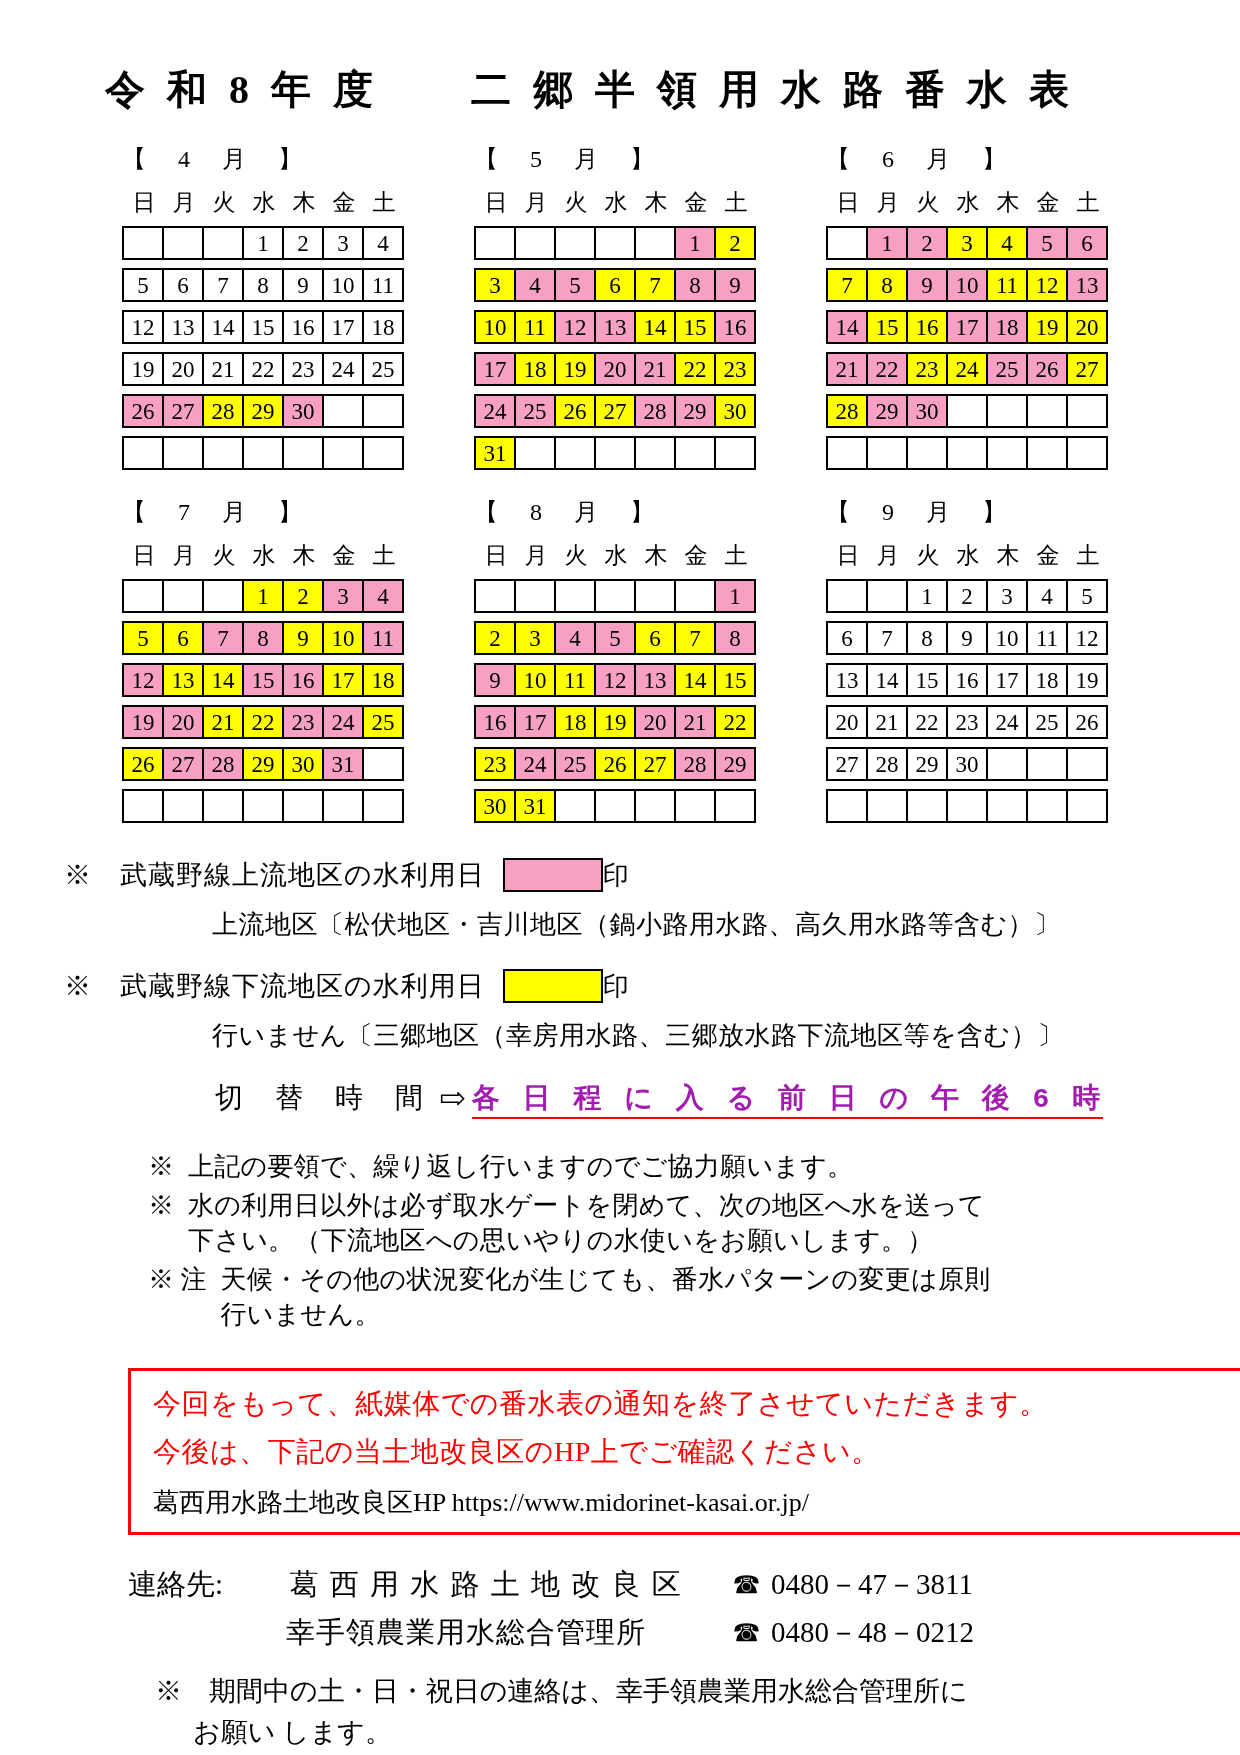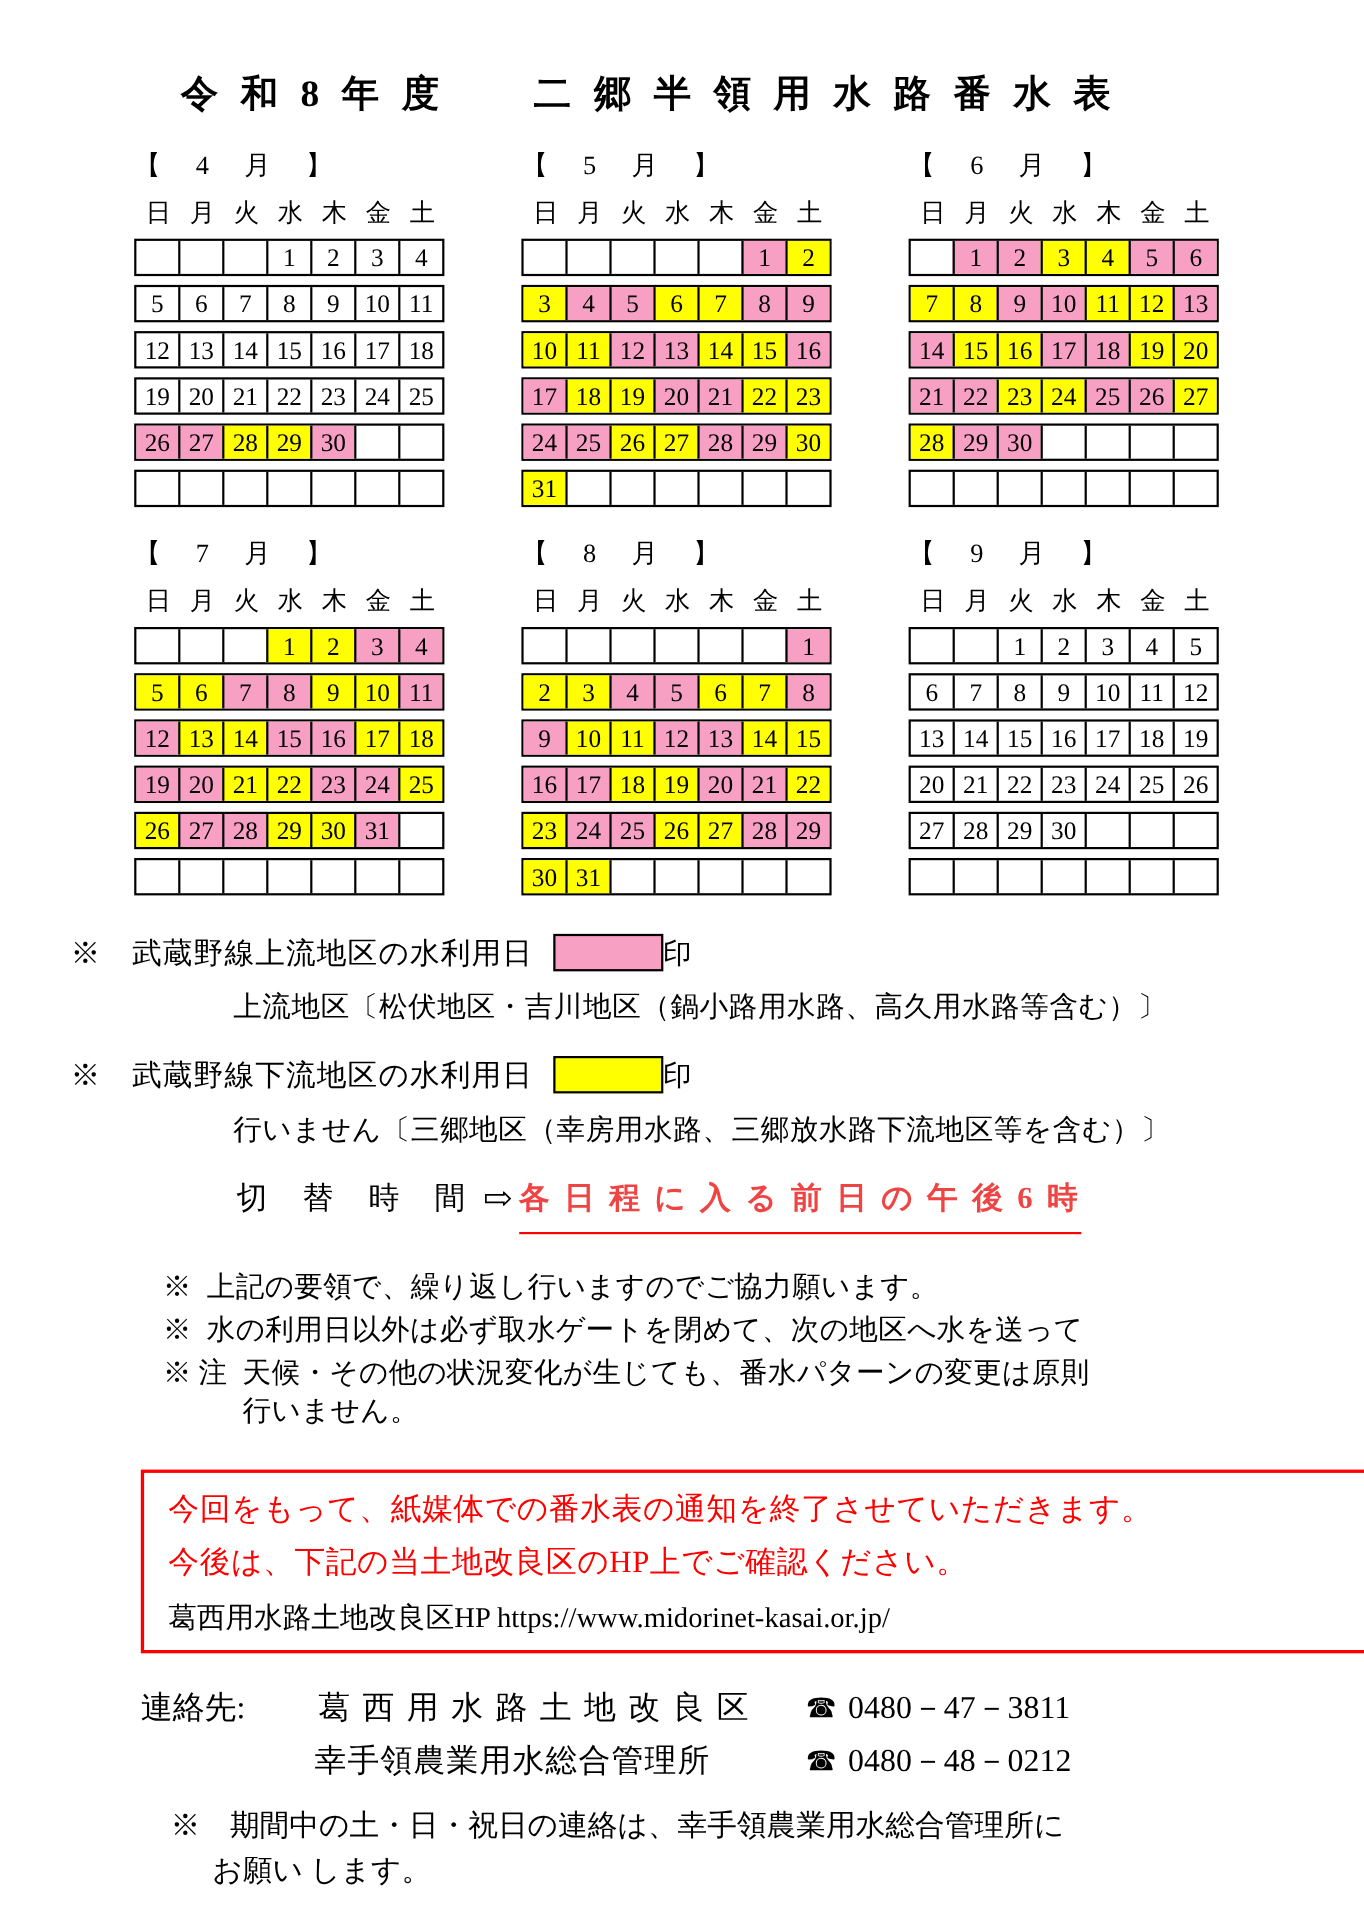--- a/index.html
+++ b/index.html
@@ -2,21 +2,21 @@
 <html lang="ja"><head>
 <meta charset="utf-8">
 <style>
   html,body{margin:0;padding:0;background:#ffffff;}
   body{
     width:1240px;height:1755px;overflow:hidden;box-sizing:border-box;
     font-family:"Liberation Serif","DejaVu Serif",serif;color:#000;
     padding-top:62px;
   }
   .page-title{
-    text-align:center;font-size:34px;font-weight:bold;letter-spacing:6px;
+    text-align:center;font-size:40px;font-weight:bold;letter-spacing:6px;
     margin:0 60px 26px 0;white-space:pre;
   }
   .cal-row{display:flex;gap:66px;padding-left:122px;margin-bottom:18px;}
   .month{width:286px;flex:0 0 auto;}
   .month-label{font-size:24px;letter-spacing:4px;margin:0 0 12px 0;}
   .dow{display:flex;padding-left:2px;margin-bottom:8px;}
   .dow span{width:40px;text-align:center;font-size:23px;}
   .week{display:flex;border:2px solid #000;margin-bottom:8px;width:fit-content;background:#fff;}
   .cell{
     width:38px;height:30px;border-left:2px solid #000;
@@ -29,22 +29,22 @@
   .swatch{
     display:inline-block;width:96px;height:30px;border:2px solid #000;margin-left:18px;
     vertical-align:middle;
   }
   .stamp{font-size:26px;}
   .legend-detail{padding-left:212px;font-size:26px;margin-top:14px;letter-spacing:0.5px;}
   .switch-line{padding-left:215px;margin-top:26px;font-size:28px;display:flex;align-items:flex-start;}
   .switch-label{letter-spacing:2px;white-space:pre;}
   .switch-arrow{font-size:32px;margin:0 6px 0 14px;}
   .switch-value{
-    color:#ef4444;font-weight:bold;letter-spacing:3px;white-space:pre;
-    border-bottom:2px solid #ff0000;padding-bottom:12px;
+    color:#a21caf;font-weight:bold;letter-spacing:3px;white-space:pre;
+    border-bottom:2px solid #ff0000;padding-bottom:0;font-family:Liberation Mono, monospace;
   }
   .notes{margin-top:30px;font-size:26px;}
   .note{display:flex;padding-left:148px;margin-top:4px;line-height:1.35;}
   .note .prefix{white-space:pre;margin-right:14px;}
   .note .body div{letter-spacing:0.3px;}
   .notice-box{
     margin:36px 0 0 128px;width:1182px;box-sizing:border-box;
     border:3px solid #ff0000;padding:14px 12px 12px 22px;
   }
   .notice-box .red-line{color:#ff0000;font-size:28px;margin-bottom:10px;letter-spacing:0.5px;}
@@ -489,20 +489,21 @@
   <div class="note">
     <span class="prefix">※</span>
     <div class="body">
       <div>上記の要領で、繰り返し行いますのでご協力願います。</div>
     </div>
   </div>
   <div class="note">
     <span class="prefix">※</span>
     <div class="body">
       <div>水の利用日以外は必ず取水ゲートを閉めて、次の地区へ水を送って</div>
+      <div>下さい。（下流地区への思いやりの水使いをお願いします。）</div>
     </div>
   </div>
   <div class="note">
     <span class="prefix">※ 注</span>
     <div class="body">
       <div>天候・その他の状況変化が生じても、番水パターンの変更は原則</div>
       <div>行いません。</div>
     </div>
   </div>
 </div>

